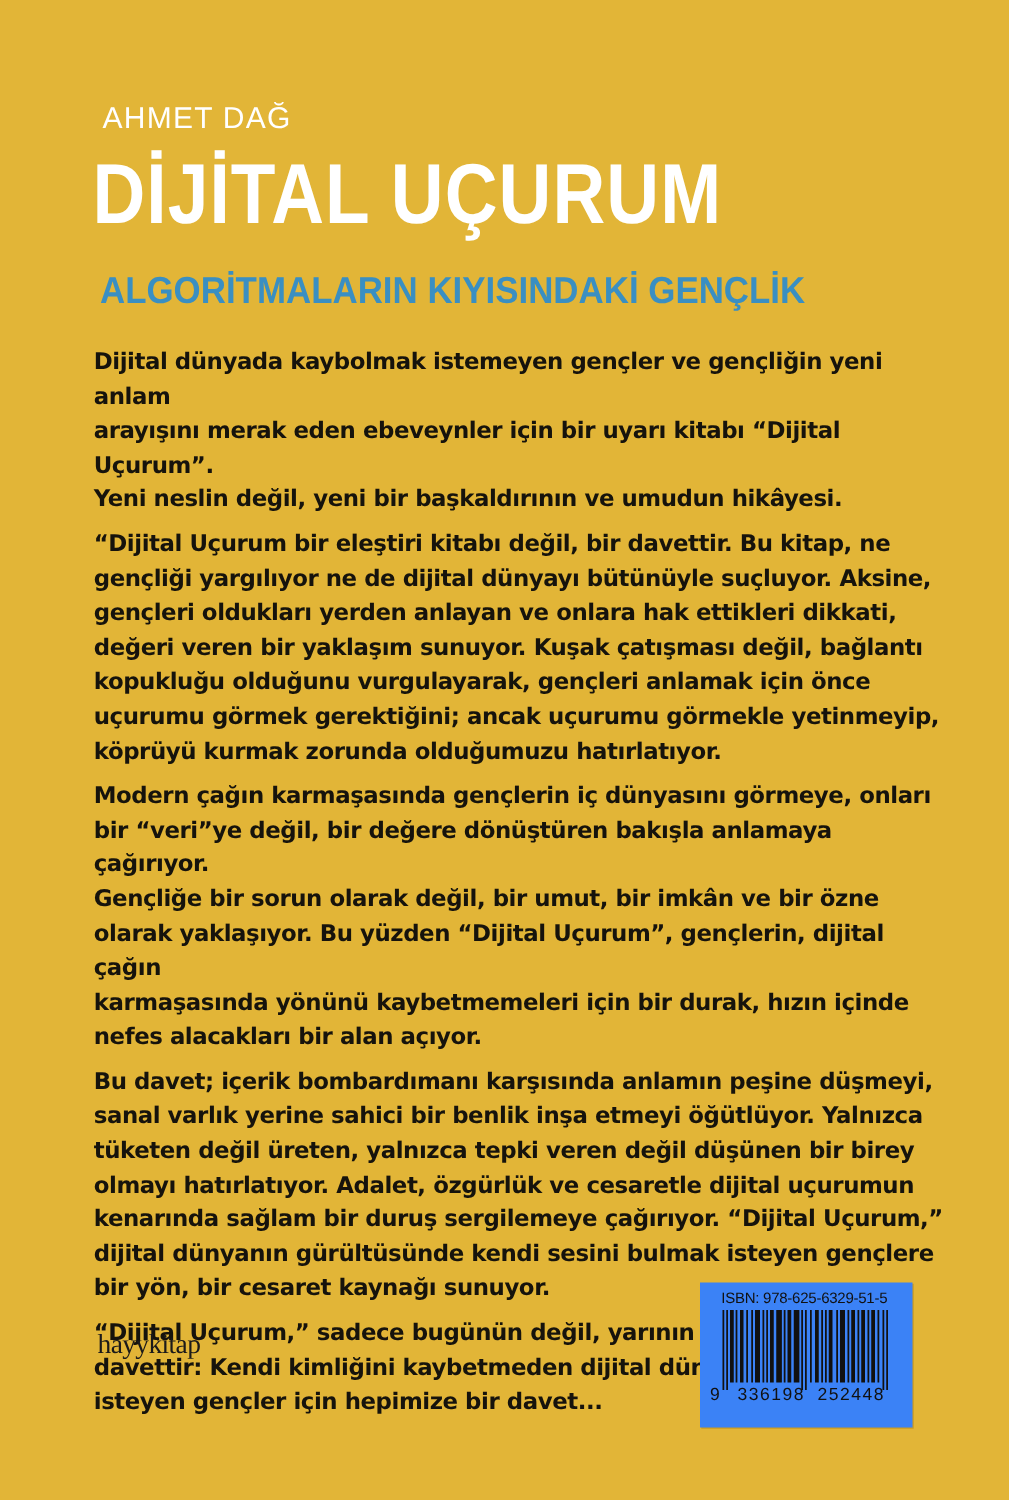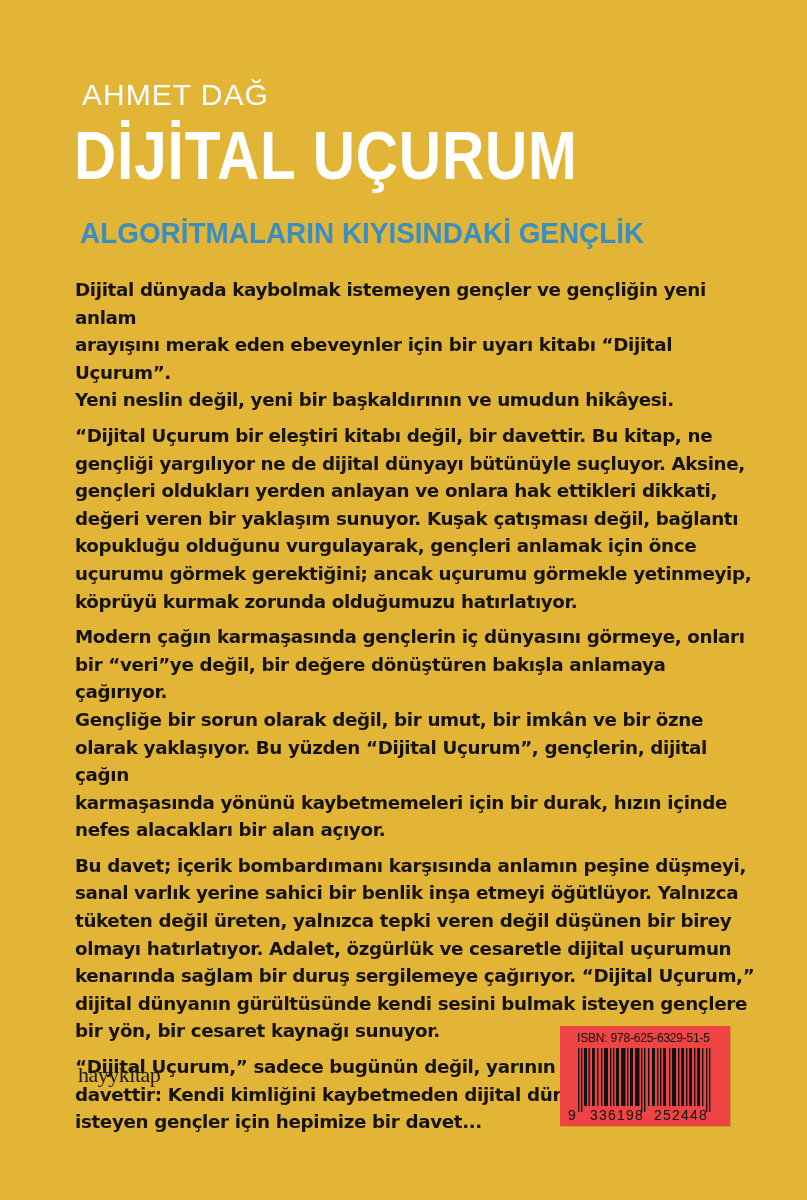--- a/index.html
+++ b/index.html
@@ -5,21 +5,21 @@
   html, body { margin: 0; padding: 0; }
   body {
     width: 807px; height: 1200px; overflow: hidden;
     background: #E2B537;
     position: relative;
     font-family: "DejaVu Sans", sans-serif;
   }
   .author {
     position: absolute; left: 82px; top: 78px;
     font-family: "Liberation Sans", sans-serif;
-    font-size: 30px; letter-spacing: 1px; color: #ffffff; font-weight: 400;
+    font-size: 24px; letter-spacing: 1px; color: #ffffff; font-weight: 400;
     line-height: 34px;
   }
   .title {
     position: absolute; left: 74px; top: 120px;
     font-family: "Liberation Sans", sans-serif;
     font-weight: 700; color: #ffffff;
     font-size: 68px; line-height: 70px;
     transform: scaleX(0.86); transform-origin: left top;
     letter-spacing: 1px;
     white-space: nowrap;
@@ -38,22 +38,22 @@
     font-size: 18.3px; line-height: 27.6px; color: #16130c;
     letter-spacing: -0.35px;
   }
   .body-text p { margin: 0 0 8px 0; white-space: pre-line; font-weight: bold; }
   .publisher {
     position: absolute; left: 78px; top: 1062px;
     font-family: Liberation Serif, serif;
     font-size: 22px; color: #1b1a1a; letter-spacing: -0.5px;
   }
   .barcode-box {
-    position: absolute; left: 560px; top: 1026px; width: 170px; height: 100px;
-    background: #ef4444;
+    position: absolute; left: 560px; top: 1026px; width: 170px; height: 116px;
+    background: #3b82f6;
     box-shadow: 1px 1px 0 #c99a24;
   }
   .isbn {
     position: absolute; left: 17px; top: 5px;
     font-family: "Liberation Sans", sans-serif;
     font-size: 12px; color: #111; white-space: nowrap; letter-spacing: -0.2px;
   }
   .bars { position: absolute; left: 12px; top: 22px; width: 148px; height: 64px; }
   .digits {
     position: absolute; left: 4px; top: 81px; width: 160px;

